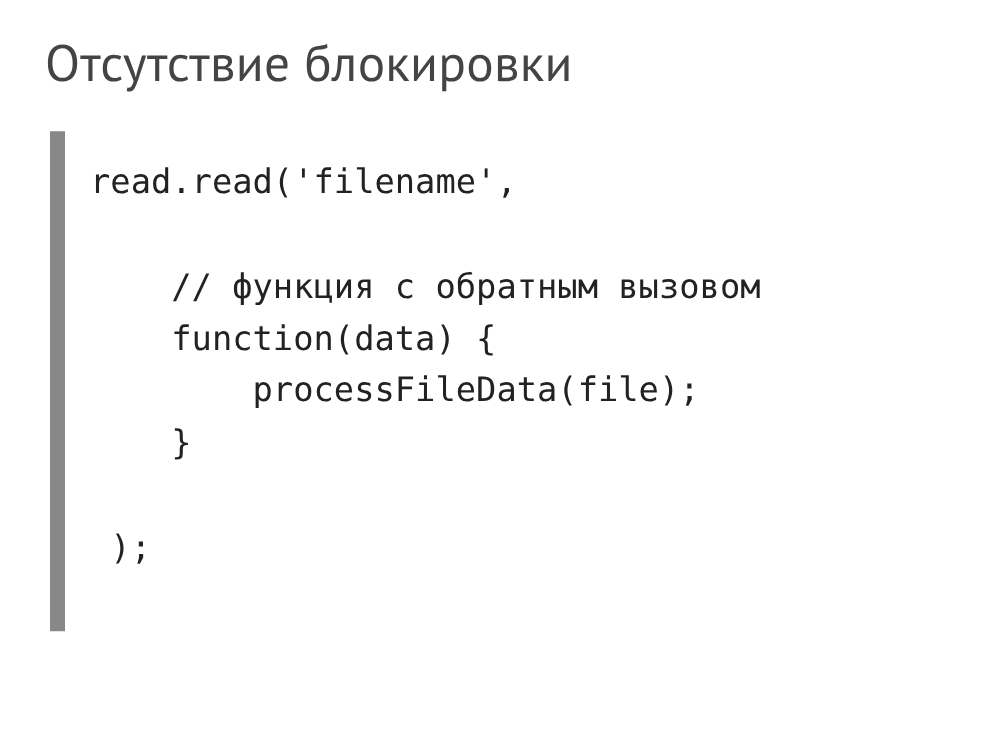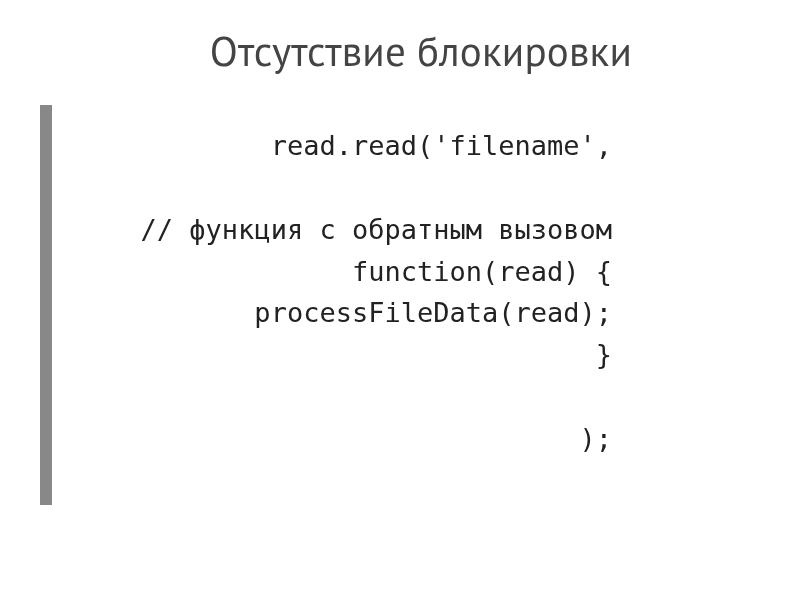--- a/index.html
+++ b/index.html
@@ -12,21 +12,20 @@
     color: #333;
     overflow: hidden;
   }
   .slide {
     box-sizing: border-box;
     width: 668px;
     height: 600px;
     padding: 24px 36px 36px 36px;
     display: flex;
     flex-direction: column;
-    text-align: right;
   }
   .title {
     font-size: 41px;
     font-weight: 400;
     color: #444;
     margin: 0 0 28px 0;
     letter-spacing: 0.2px;
   }
   .code-block {
     border-left: 12px solid #888;
@@ -47,19 +46,19 @@
 </head>
 <body>
 
 <div class="slide">
   <h1 class="title">Отсутствие блокировки</h1>
 
   <div class="code-block">
     <div class="code"><span>read.read('filename',</span>
 
 <span>    // функция с обратным вызовом</span>
-<span>    function(read) {</span>
-<span>        processFileData(read);</span>
+<span>    function(data) {</span>
+<span>        processFileData(file);</span>
 <span>    }</span>
 
 <span> );</span></div>
   </div>
 </div>
 
 </body></html>

